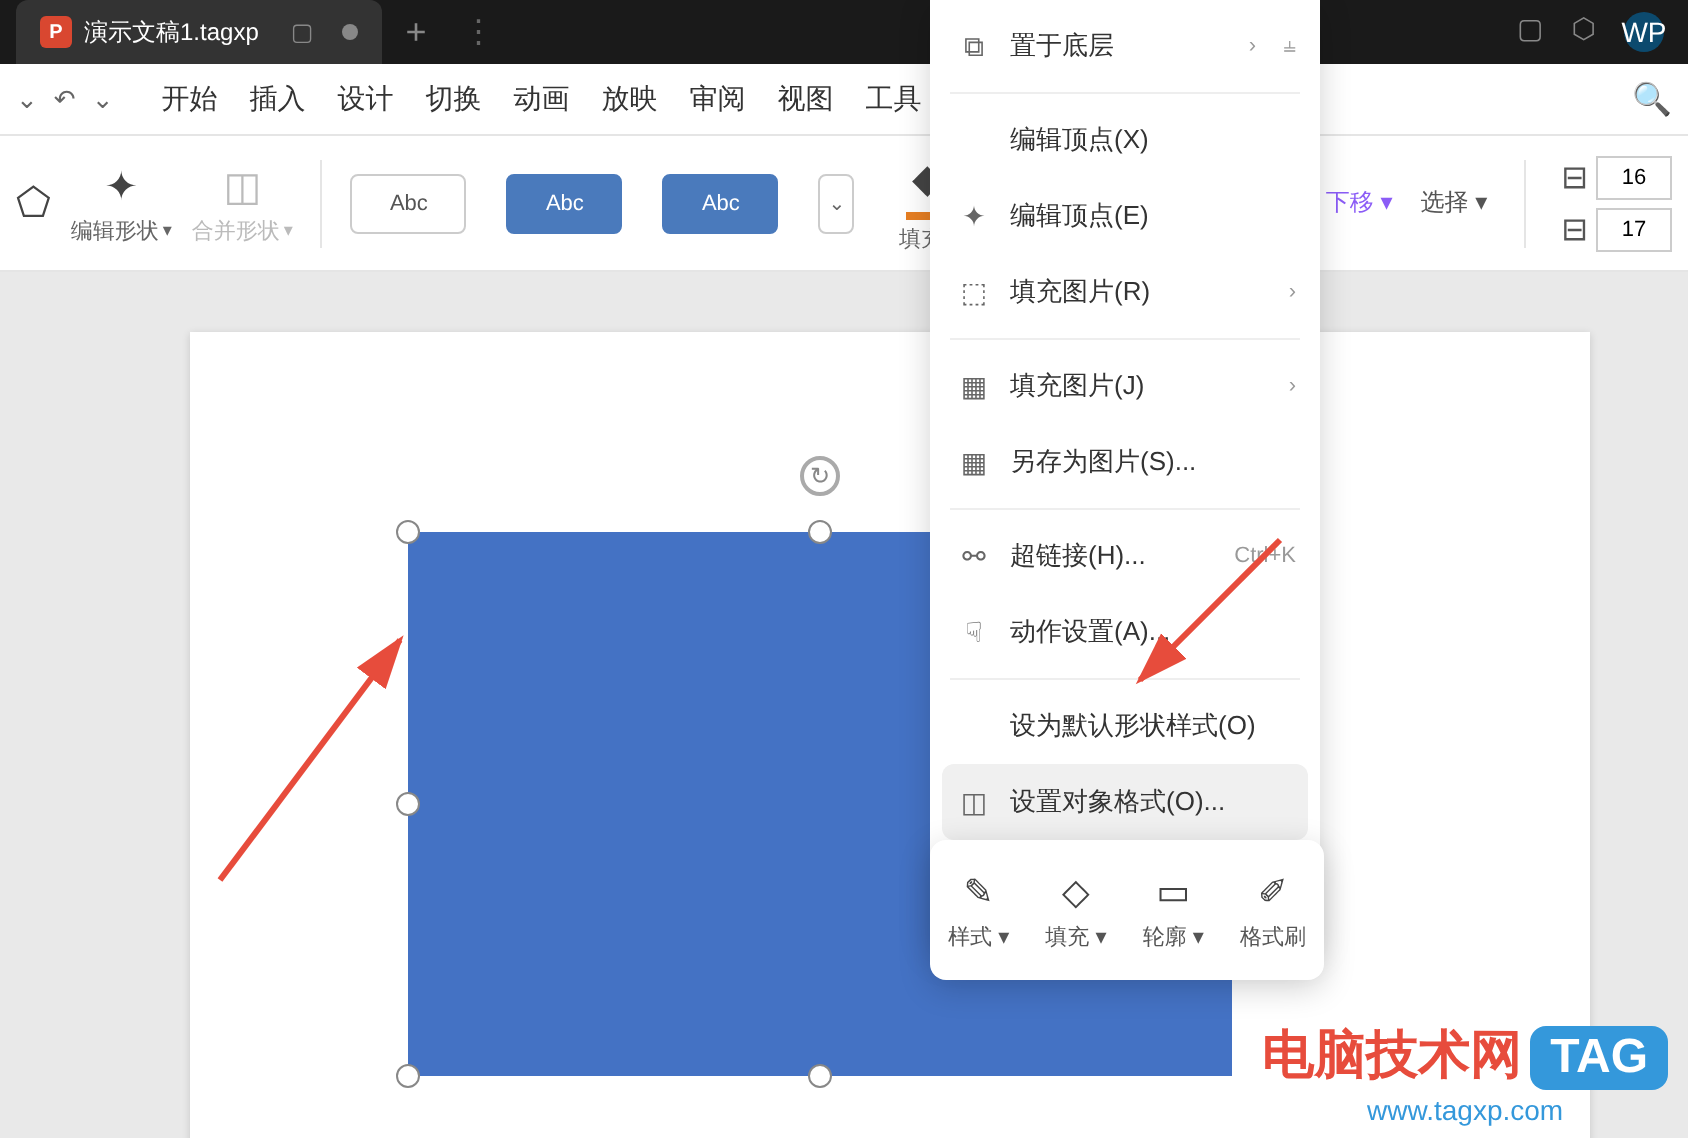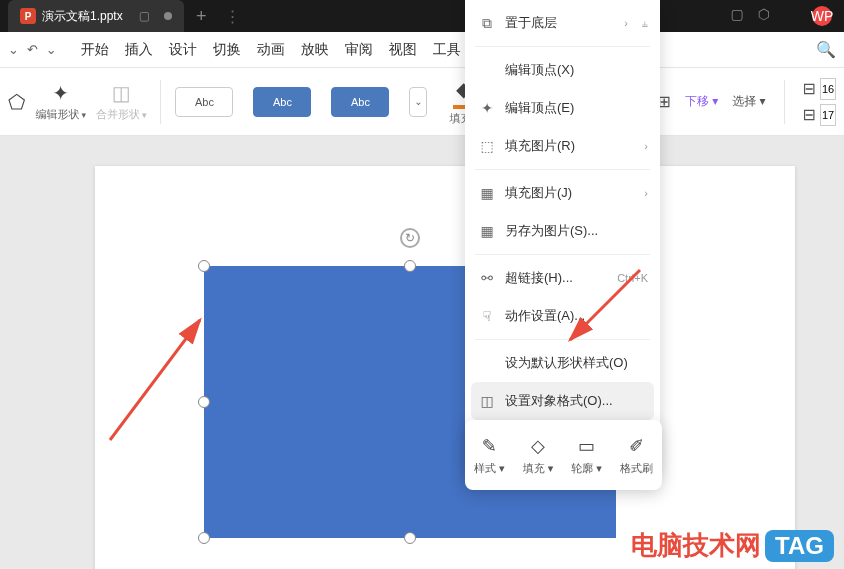--- a/index.html
+++ b/index.html
@@ -7,21 +7,21 @@
 
 
 .tab-bar { height: 32px; background: #1a1a1a; display: flex; align-items: center; }
 .tab { height: 32px; display: flex; align-items: center; padding: 0 12px; color: #aaa; font-size: 12px; gap: 6px; }
 .tab.active { background: #333; color: #fff; border-radius: 6px 6px 0 0; margin-left: 8px; }
 .tab .p-icon { width: 16px; height: 16px; background: #d94730; border-radius: 3px; color: #fff; display: flex; align-items: center; justify-content: center; font-size: 10px; font-weight: bold; }
 .tab-dot { width: 8px; height: 8px; border-radius: 50%; background: #888; margin-left: 8px; }
 .tab-add { color: #888; font-size: 18px; padding: 0 12px; }
 .tab-right { margin-left: auto; display: flex; gap: 14px; padding-right: 12px; color: #888; }
 .tab-right span { font-size: 14px; }
-.avatar { width: 20px; height: 20px; border-radius: 50%; background: #ef4444; color: #fff; display: flex; align-items: center; justify-content: center; font-size: 9px; margin-left: 28px; }
+.avatar { width: 20px; height: 20px; border-radius: 50%; background: #0c4a6e; color: #fff; display: flex; align-items: center; justify-content: center; font-size: 9px; }
 
 
 .menu-bar { height: 36px; background: #fff; display: flex; align-items: center; padding: 0 8px; gap: 4px; border-bottom: 1px solid #e5e5e5; }
 .menu-left { display: flex; gap: 8px; color: #666; font-size: 13px; }
 .menu-items { display: flex; gap: 16px; margin-left: 20px; font-size: 14px; color: #333; }
 .menu-search { margin-left: auto; color: #999; }
 
 
 .toolbar { height: 68px; background: #fff; display: flex; align-items: center; padding: 0 8px; gap: 10px; border-bottom: 1px solid #e5e5e5; }
 .tool-group { display: flex; flex-direction: column; align-items: center; gap: 2px; font-size: 11px; color: #666; }
@@ -32,21 +32,21 @@
 .shape-preset { width: 58px; height: 30px; border: 1px solid #ccc; border-radius: 4px; display: flex; align-items: center; justify-content: center; font-size: 11px; }
 .shape-preset.p1 { background: #fff; color: #555; }
 .shape-preset.p2 { background: #4a7abc; color: #fff; border-color: #4a7abc; }
 .shape-preset.p3 { background: #4a7abc; color: #fff; border-color: #4a7abc; }
 .preset-more { width: 18px; height: 30px; border: 1px solid #ccc; border-radius: 4px; display: flex; align-items: center; justify-content: center; font-size: 10px; color: #666; }
 .fill-btn .swatch { width: 22px; height: 4px; background: #e67e22; margin-top: 2px; }
 
 .right-tools { margin-left: auto; display: flex; align-items: center; gap: 14px; }
 .right-tools .tool-mini { display: flex; flex-direction: column; align-items: center; font-size: 11px; color: #666; gap: 2px; }
 .right-tools .ico { font-size: 16px; color: #555; }
-.num-box { width: 16px; height: 22px; border: 1px solid #ccc; font-size: 11px; display: flex; align-items: center; justify-content: center; }
+.num-box { width: 38px; height: 22px; border: 1px solid #ccc; font-size: 11px; display: flex; align-items: center; justify-content: center; }
 
 
 .canvas-area { position: relative; height: calc(100% - 136px); background: #e9e9e9; }
 .slide { position: absolute; left: 95px; top: 30px; width: 700px; height: 430px; background: #fff; box-shadow: 0 1px 4px rgba(0,0,0,.15); }
 .shape-sel { position: absolute; left: 200px; top: 262px; width: 420px; height: 280px; }
 .blue-rect { position: absolute; left: 4px; top: 4px; right: 4px; bottom: 4px; background: #4472C4; }
 .sel-handle { position: absolute; width: 12px; height: 12px; background: #fff; border: 1.5px solid #888; border-radius: 50%; }
 .h-tl { left: -2px; top: -2px; } .h-tm { left: calc(50% - 6px); top: -2px; }
 .h-ml { left: -2px; top: calc(50% - 6px); }
 .h-bl { left: -2px; bottom: -2px; } .h-bm { left: calc(50% - 6px); bottom: -2px; }
@@ -75,21 +75,21 @@
 .watermark .line1 .red { color: #e74c3c; }
 .watermark .tag { display: inline-block; background: #3498db; color: #fff; border-radius: 8px; padding: 2px 10px; font-size: 24px; font-weight: bold; margin-left: 4px; }
 .watermark .line2 { color: #3498db; font-size: 14px; margin-top: 2px; }
 </style>
 </head>
 <body>
 
 <div class="tab-bar">
   <div class="tab active">
     <span class="p-icon">P</span>
-    <span>演示文稿1.pptx</span>
+    <span>演示文稿1.tagxp</span>
     <span style="margin-left:10px;color:#888">▢</span>
     <span class="tab-dot"></span>
   </div>
   <div class="tab-add">+</div>
   <span style="color:#666;margin-left:6px">⋮</span>
   <div class="tab-right">
     <span>▢</span>
     <span>⬡</span>
     <span class="avatar">WP</span>
   </div>
@@ -283,13 +283,14 @@
   <defs>
       <marker id="ah2" markerWidth="10" markerHeight="10" refX="8" refY="3" orient="auto">
         <path d="M0,0 L0,6 L9,3 z" fill="#e74c3c"></path>
       </marker>
     </defs>
   <line x1="80" y1="10" x2="10" y2="80" stroke="#e74c3c" stroke-width="3" marker-end="url(#ah2)"></line>
 </svg>
 
 <div class="watermark">
   <div class="line1"><span class="red">电脑技术网</span><span class="tag">TAG</span></div>
+  <div class="line2">www.tagxp.com</div>
 </div>
 
 </body></html>

